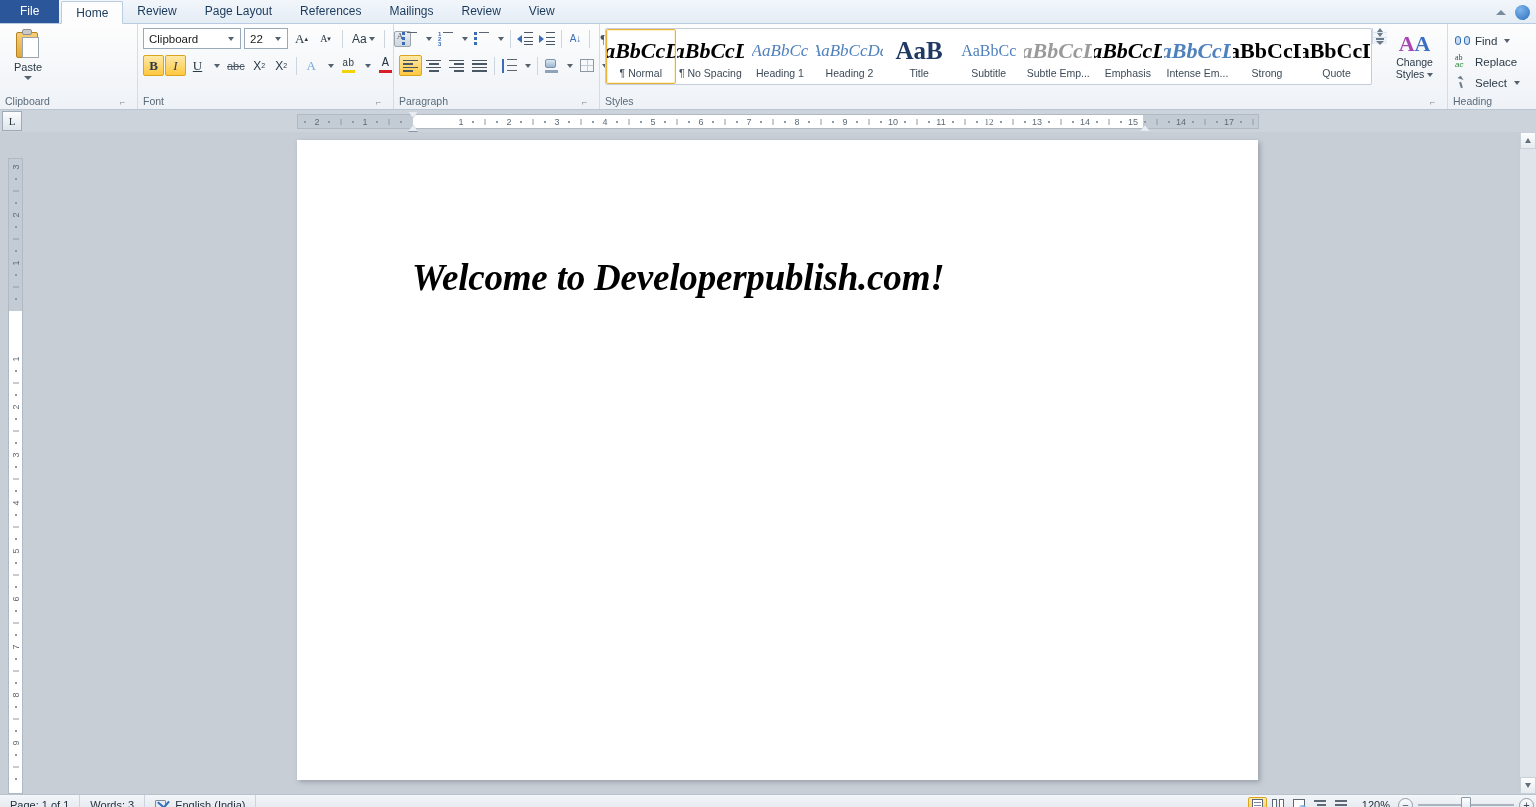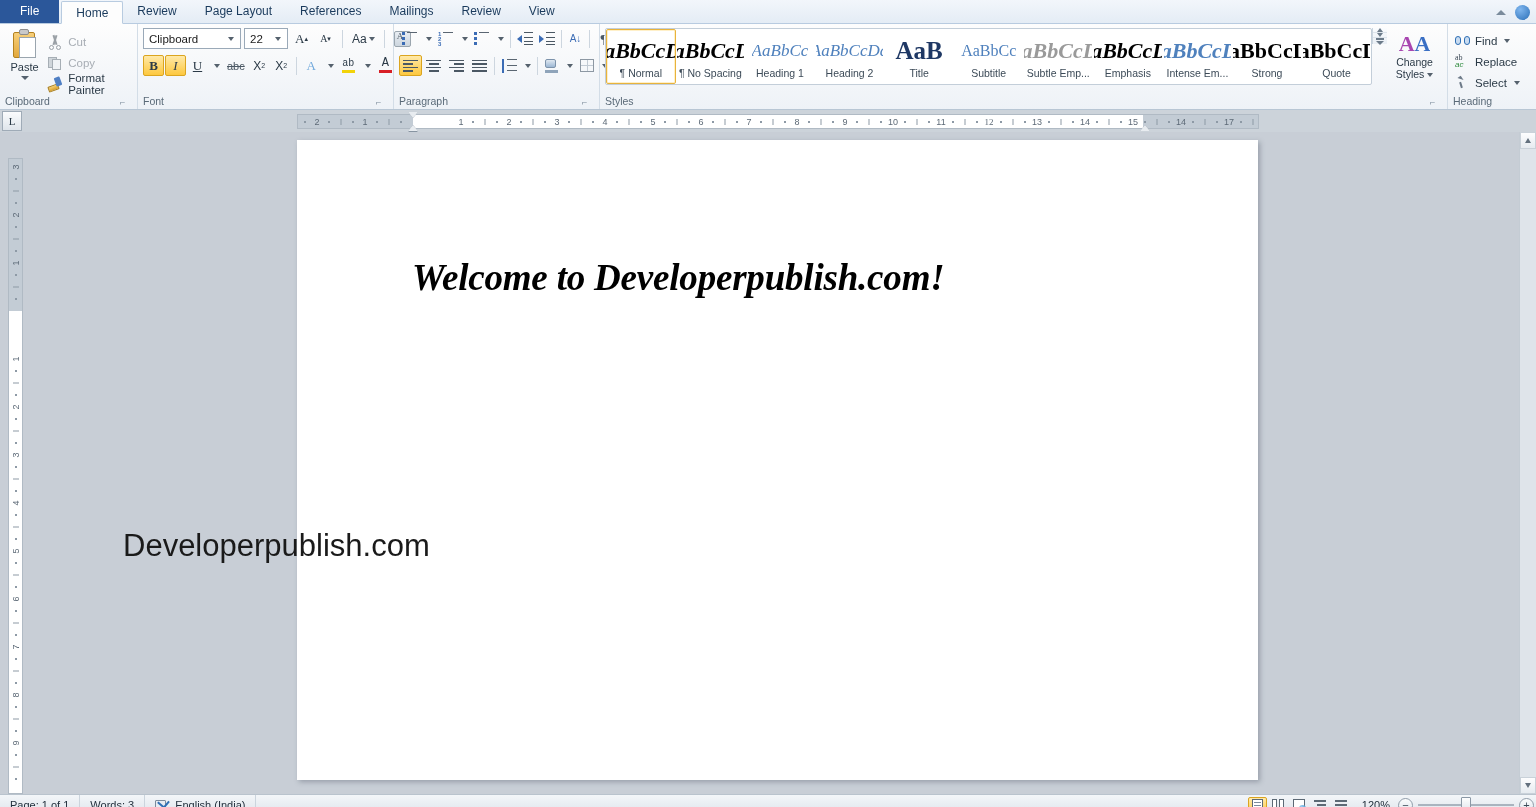--- a/index.html
+++ b/index.html
@@ -789,43 +789,20 @@
   <div class="group g-clipboard">
     <div class="group-body">
       <div class="paste-btn">
         <div class="clipicon">
           <div class="board"></div>
             <div class="clasp"></div>
             <div class="sheet"></div>
         </div>
         <div class="paste-label">Paste</div>
         <div class="paste-arrow"></div>
-      </div>
-      <div class="clip-cmds">
-        <div class="cmd disabled">
-          <span class="cmd-ico ico-cut">
-              <i></i>
-              <i></i>
-            </span>
-          <span>Cut</span>
-        </div>
-        <div class="cmd disabled">
-          <span class="cmd-ico ico-copy">
-              <i></i>
-              <i></i>
-            </span>
-          <span>Copy</span>
-        </div>
-        <div class="cmd">
-          <span class="cmd-ico ico-brush">
-              <i></i>
-              <i></i>
-            </span>
-          <span>Format Painter</span>
-        </div>
       </div>
     </div>
     <div class="group-label">
       <span>Clipboard</span>
       <span class="dlg-launch">⌐</span>
     </div>
   </div>
 
   <div class="group g-font">
     <div class="group-body" style="flex-direction:column;">
@@ -1294,21 +1271,20 @@
         <div class="vdot" style="top: 596px;"></div>
         <div class="vdash" style="top: 608px;"></div>
         <div class="vdot" style="top: 620px;"></div>
       </div>
   </div>
 
   <div class="page">
     <div class="doc-title">Welcome to Developerpublish.com!</div>
   </div>
 
-  <div class="overlay-text">Developerpublish.com</div>
 
   <div class="vscroll">
     <div class="vs-btn">
         <span class="vs-up"></span>
       </div>
     <div class="vs-track"></div>
     <div class="vs-btn">
         <span class="vs-dn"></span>
       </div>
   </div>

